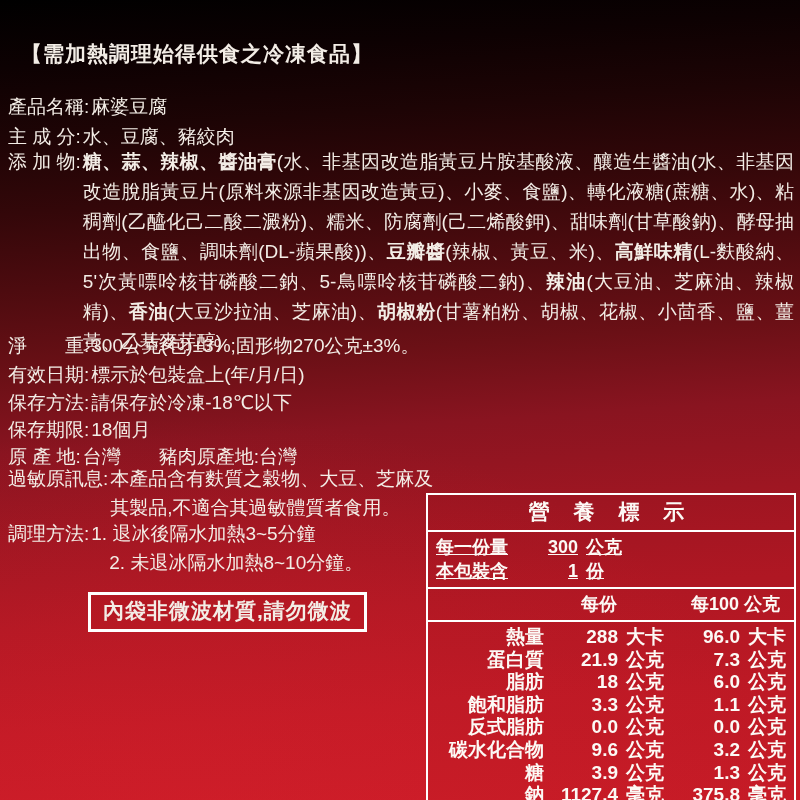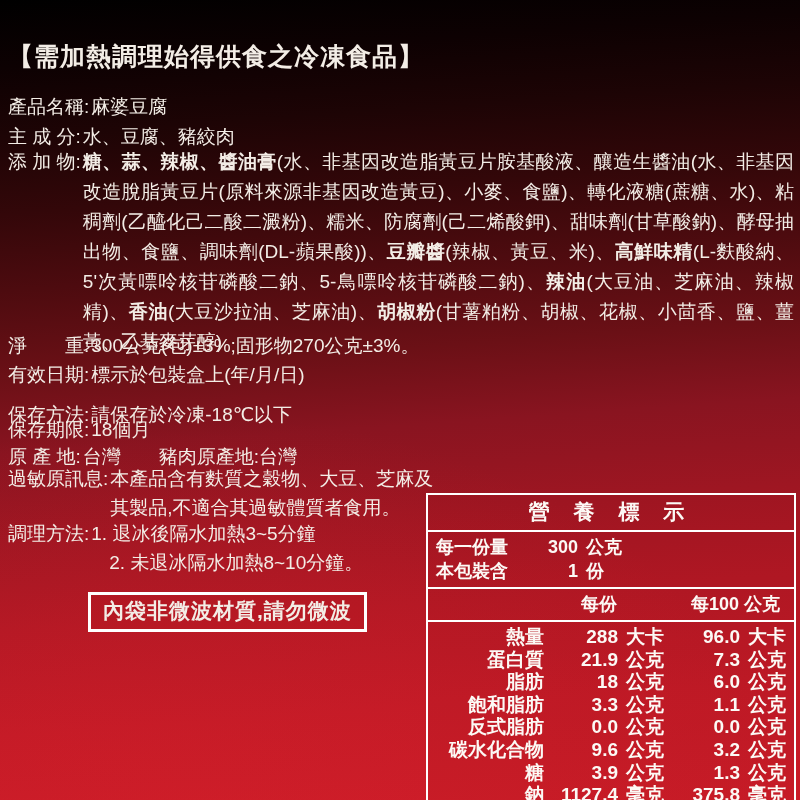--- a/index.html
+++ b/index.html
@@ -13,22 +13,22 @@
     position:relative;
     width:800px; height:800px;
     background:
       radial-gradient(120% 90% at 25% 110%, rgba(225,35,45,0.28), rgba(0,0,0,0) 65%),
       linear-gradient(176deg,
         #000000 0%, #0d0102 8%, #1d0405 16%, #330709 25%,
         #4d0b0f 34%, #6b1016 44%, #891420 53%, #9e1622 63%,
         #b21824 74%, #c11a26 86%, #cb1c28 100%);
   }
   .hdr {
-    position:absolute; left:8px; top:40px;
-    font-size:25px; font-weight:700; letter-spacing:1px; white-space:nowrap;
+    position:absolute; left:21px; top:40px;
+    font-size:21px; font-weight:700; letter-spacing:1px; white-space:nowrap;
   }
   .row { position:absolute; left:8px; display:flex; align-items:flex-start;
          font-size:19px; line-height:29px; white-space:nowrap; font-weight:500; }
   .row .lbl { flex:none; }
   .row .val { margin-left:2px; }
   .additives { white-space:normal; right:6px; line-height:30px; }
   .additives .val { flex:1; text-align:justify; }
   .multiline { white-space:nowrap; }
   .cook-line2 { margin-left:18px; }
   .warnbox {
@@ -42,21 +42,21 @@
     position:absolute; left:426px; top:493px; width:370px;
     border:2px solid #ffffff; font-weight:700; color:#fcf9f5;
     background:rgba(160,18,26,0.10);
   }
   .n-title {
     text-align:center; font-size:21px; letter-spacing:9px;
     padding:3px 0 4px 0; border-bottom:2px solid #ffffff; white-space:nowrap;
   }
   .n-serving { padding:3px 8px 4px 8px; border-bottom:2px solid #ffffff;
                font-size:18px; line-height:24px; }
-  .n-srow { display:flex; }
+  .n-srow { display:flex;text-decoration:underline; }
   .n-slabel { width:86px; }
   .n-sval { width:56px; text-align:right; }
   .n-sunit { padding-left:8px; }
   .n-cols { display:flex; justify-content:flex-end; padding:3px 8px 4px 8px;
             border-bottom:2px solid #ffffff; font-size:18px; }
   .n-col1 { width:118px; text-align:center; }
   .n-col2 { width:128px; text-align:right; padding-right:6px; }
   .n-rows { padding:4px 8px 5px 8px; font-size:19px; }
   .n-row { display:flex; line-height:22.6px; white-space:nowrap; }
   .n-label { flex:1 1 auto; overflow:hidden;text-align:right; }
@@ -64,21 +64,21 @@
   .n-v1 { flex:none; width:74px; text-align:right; }
   .n-u1 { flex:none; width:46px; padding-left:8px; }
   .n-v2 { flex:none; width:76px; text-align:right; }
   .n-u2 { flex:none; width:46px; padding-left:8px; }
   
   #r-product { top:92px; }
   #r-main    { top:122px; }
   #r-add     { top:147px; }
   #r-net     { top:331px; }
   #r-exp     { top:360px; }
-  #r-store   { top:388px;margin-top:12px; }
+  #r-store   { top:388px; }
   #r-shelf   { top:415px; }
   #r-origin  { top:442px; }
   #r-allergy { top:464px; }
   #r-cook    { top:519px;justify-content:center; }
 </style>
 </head>
 <body>
 
 <div class="page">
 

